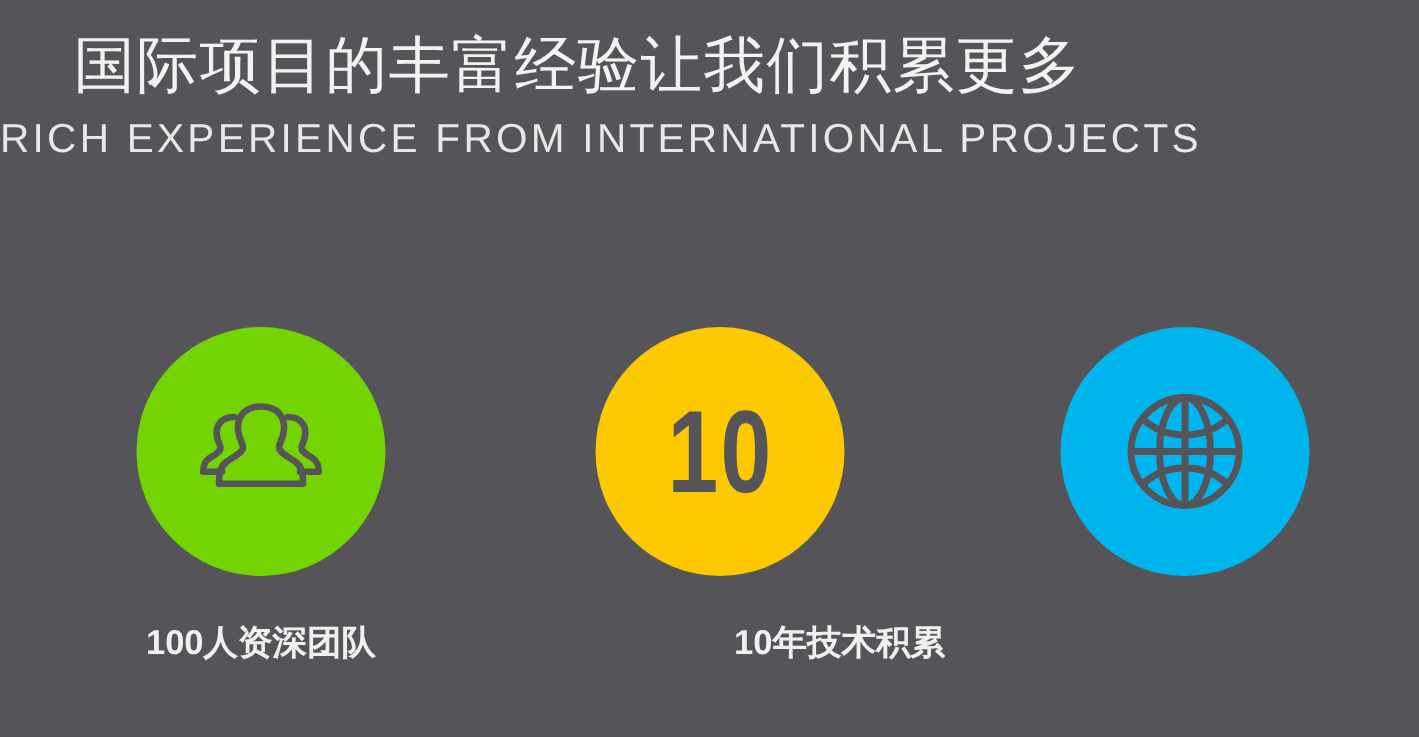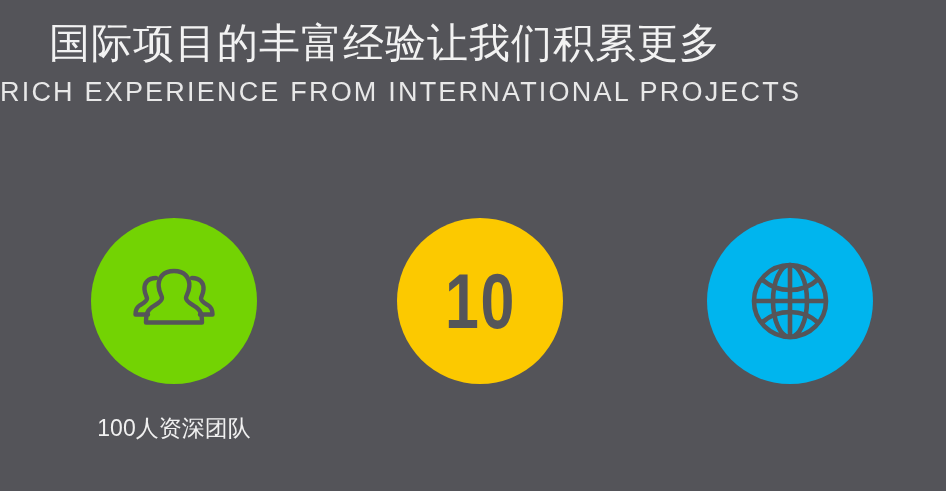--- a/index.html
+++ b/index.html
@@ -95,21 +95,21 @@
     transform: scaleX(0.78);
     letter-spacing: 2px;
   }
 
   .caption {
     margin: 0;
     padding-top: 30px;
     font-size: 23px;
     line-height: 28px;
     color: #f0f0f0;
-    font-weight: 400;
+    font-weight: 700;
     white-space: nowrap;
   }
 </style>
 </head>
 <body>
 
 <div class="slide">
 
   <div class="header">
     <h1 class="title">国际项目的丰富经验让我们积累更多</h1>
@@ -134,20 +134,21 @@
                    C60 34.5 62.8 32 63.3 25.5 C64 16.5 58.5 10 48 10 Z"></path>
         </svg>
       </div>
       <p class="caption">100人资深团队</p>
     </div>
 
     <div class="card card-2">
       <div class="circle circle-yellow">
         <span class="big-number">10</span>
       </div>
+      <p class="caption">10年技术积累</p>
     </div>
 
     <div class="card card-3">
       <div class="circle circle-blue">
         <svg class="icon-svg" width="92" height="92" viewBox="0 0 92 92" fill="none" stroke="#555559" stroke-width="4.6">
           <circle cx="46" cy="46" r="36"></circle>
           <line x1="46" y1="10" x2="46" y2="82"></line>
           <line x1="10" y1="46" x2="82" y2="46"></line>
           <ellipse cx="46" cy="46" rx="17" ry="36"></ellipse>
           <path d="M17.5 24 C25 31 35 35 46 35 C57 35 67 31 74.5 24"></path>

